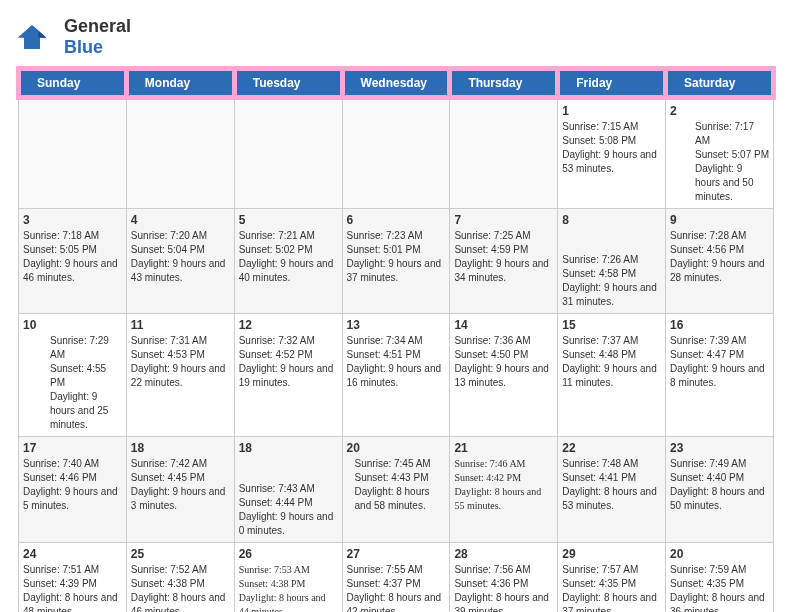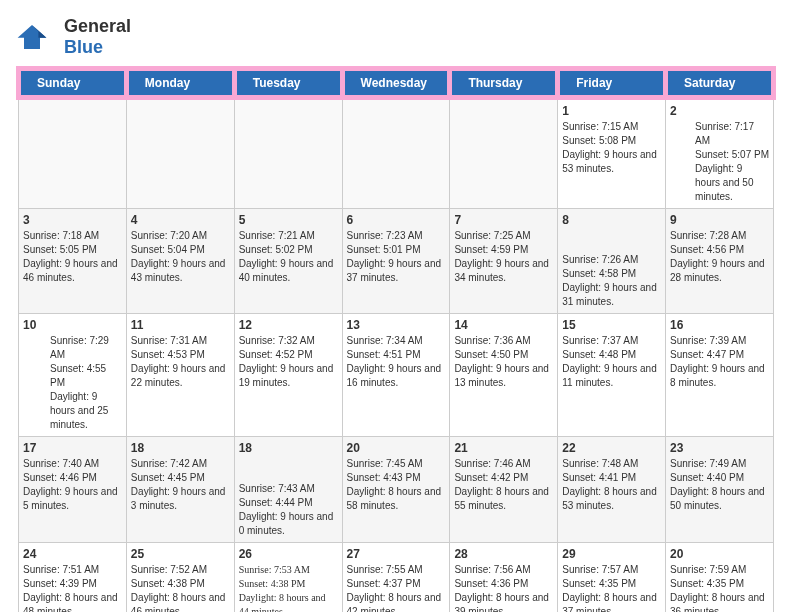--- a/index.html
+++ b/index.html
@@ -231,27 +231,27 @@
 Daylight: 9 hours and 3 minutes.</div>
         </td>
         <td>
           <div class="day-number">18</div>
           <div class="day-info" style="white-space: pre-line; margin-top: 27px;">Sunrise: 7:43 AM
 Sunset: 4:44 PM
 Daylight: 9 hours and 0 minutes.</div>
         </td>
         <td>
           <div class="day-number">20</div>
-          <div class="day-info" style="white-space: pre-line;">Sunrise: 7:45 AM
+          <div class="day-info" style="white-space: pre-line; margin-left: 8px;">Sunrise: 7:45 AM
 Sunset: 4:43 PM
 Daylight: 8 hours and 58 minutes.</div>
         </td>
         <td>
           <div class="day-number">21</div>
-          <div class="day-info" style="white-space: pre-line;">Sunrise: 7:46 AM
+          <div class="day-info" style="white-space: pre-line; font-family: Liberation Serif, serif;">Sunrise: 7:46 AM
 Sunset: 4:42 PM
 Daylight: 8 hours and 55 minutes.</div>
         </td>
         <td>
           <div class="day-number">22</div>
           <div class="day-info" style="white-space: pre-line;">Sunrise: 7:48 AM
 Sunset: 4:41 PM
 Daylight: 8 hours and 53 minutes.</div>
         </td>
         <td>

